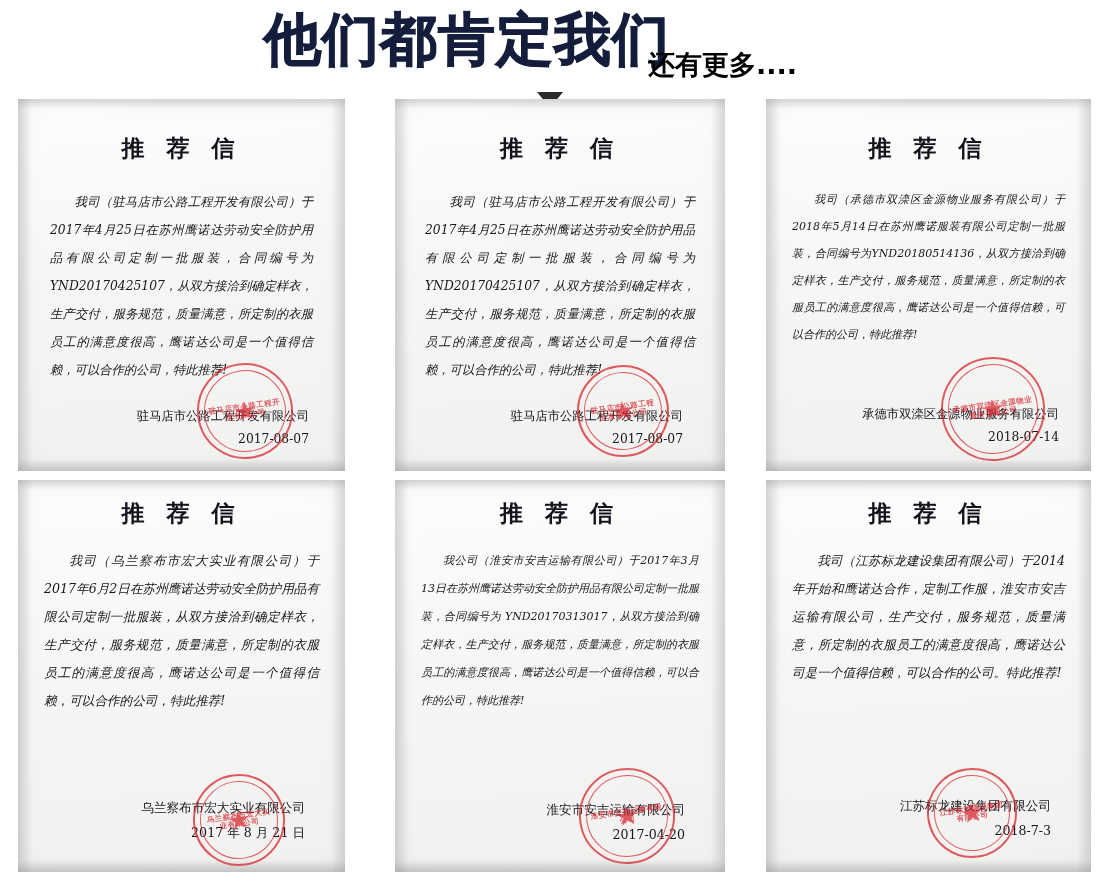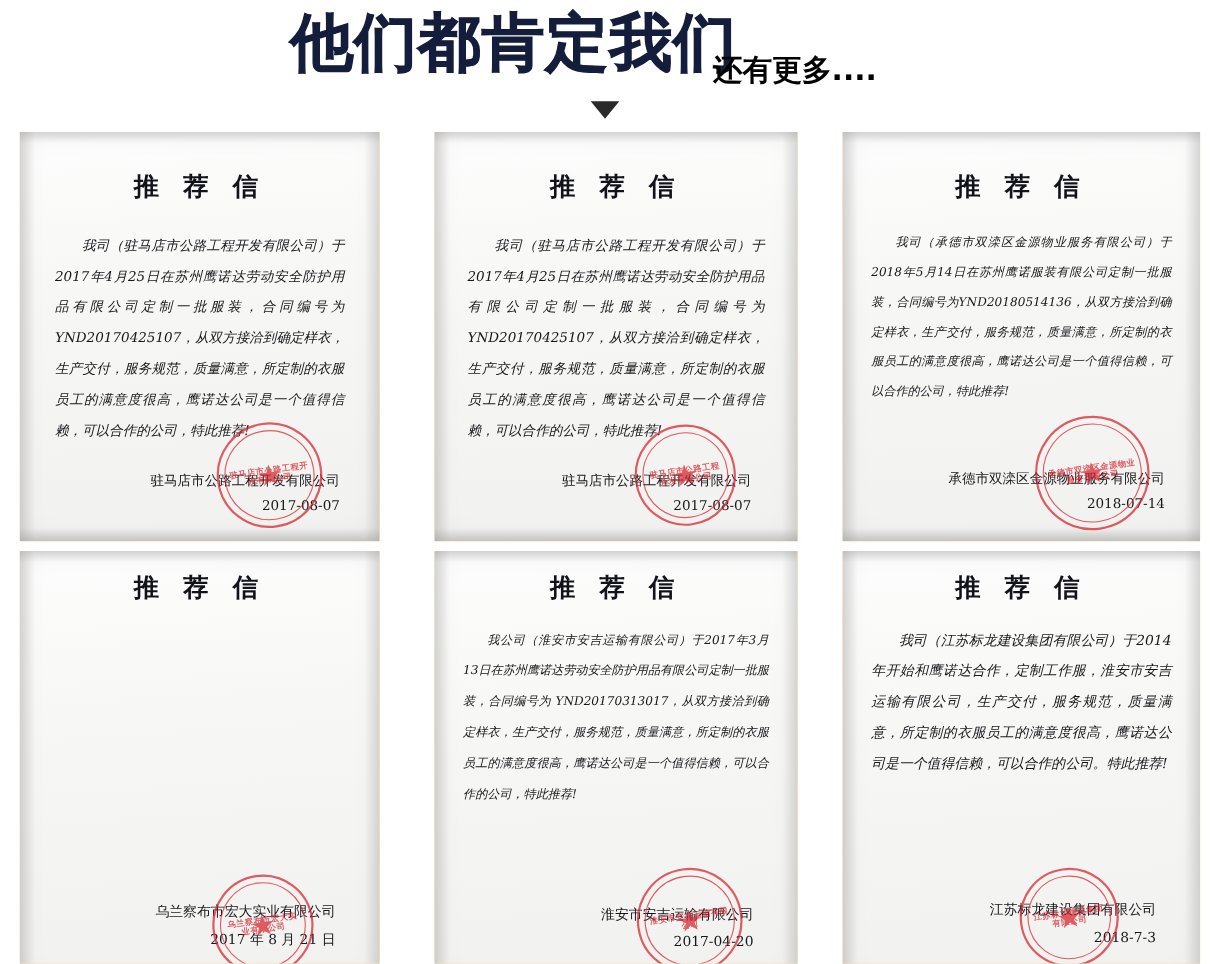--- a/index.html
+++ b/index.html
@@ -58,23 +58,22 @@
 
   
   #grid {
     position: absolute;
     left: 0; top: 96px;
     width: 1100px;
     height: 780px;
   }
   .letter {
     position: absolute;
-    background: #fdba74;
+    background: #fef9c3;
     overflow: hidden;
-    margin-top: 21px;
   }
   .paper {
     position: absolute;
     inset: 0;
     background:
       linear-gradient(176deg, #fdfdfd 0%, #f6f6f4 45%, #f1f1ef 100%);
     box-shadow: inset 0 0 26px rgba(0,0,0,0.07);
   }
   
   .paper::before {
@@ -241,20 +240,21 @@
       </div>
     </div>
   </div>
 
   <div class="letter L4">
     <div class="paper"></div>
     <div class="paper-top"></div>
     <div class="paper-bottom"></div>
     <div class="letter-inner">
       <div class="letter-title" style="margin-top:18px; font-size:23px;">推 荐 信</div>
+      <div class="letter-body" style="margin-top:18px; padding:0 8px; font-size:12.6px; line-height:28px;">我司（乌兰察布市宏大实业有限公司）于2017年6月2日在苏州鹰诺达劳动安全防护用品有限公司定制一批服装，从双方接洽到确定样衣，生产交付，服务规范，质量满意，所定制的衣服员工的满意度很高，鹰诺达公司是一个值得信赖，可以合作的公司，特此推荐!</div>
       <div class="sign-block" style="right:22px; bottom:28px; font-size:12.6px; line-height:22px;">
         <div class="sign-name">乌兰察布市宏大实业有限公司</div>
         <div class="sign-date">2017 年 8 月 21 日</div>
       </div>
       <div class="stamp" style="width:92px; height:92px; right:42px; bottom:6px; font-size:7.5px;">
         <div class="ring"></div>
         <div class="txt">乌兰察布市宏大实业有限公司</div>
         <div class="star">★</div>
       </div>
     </div>

